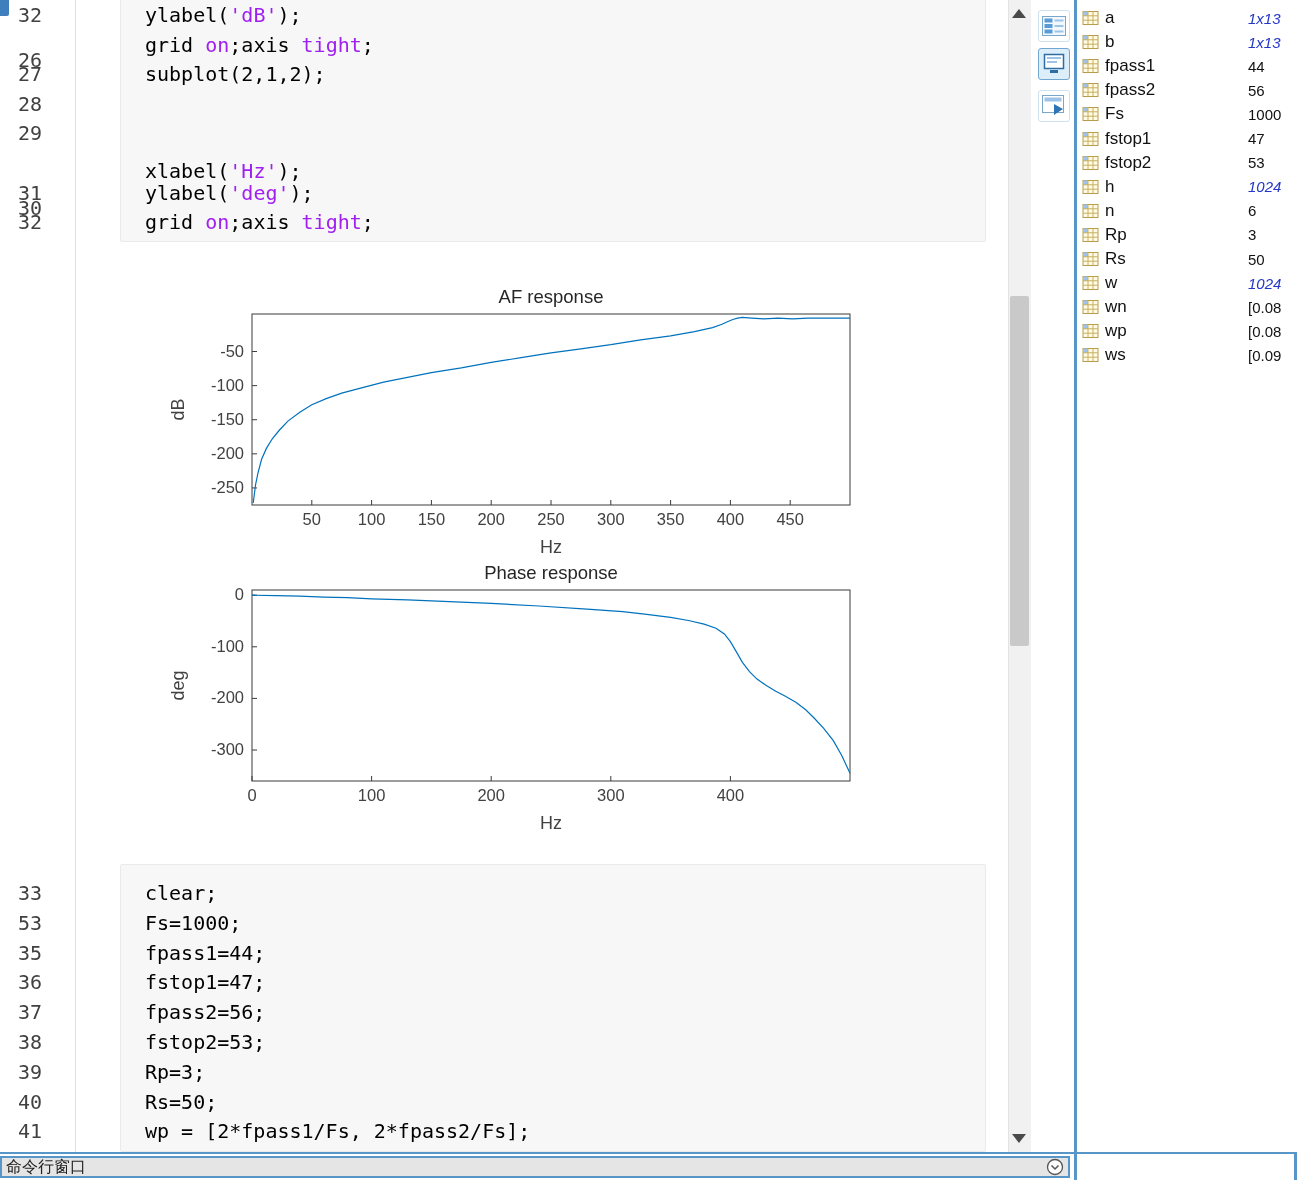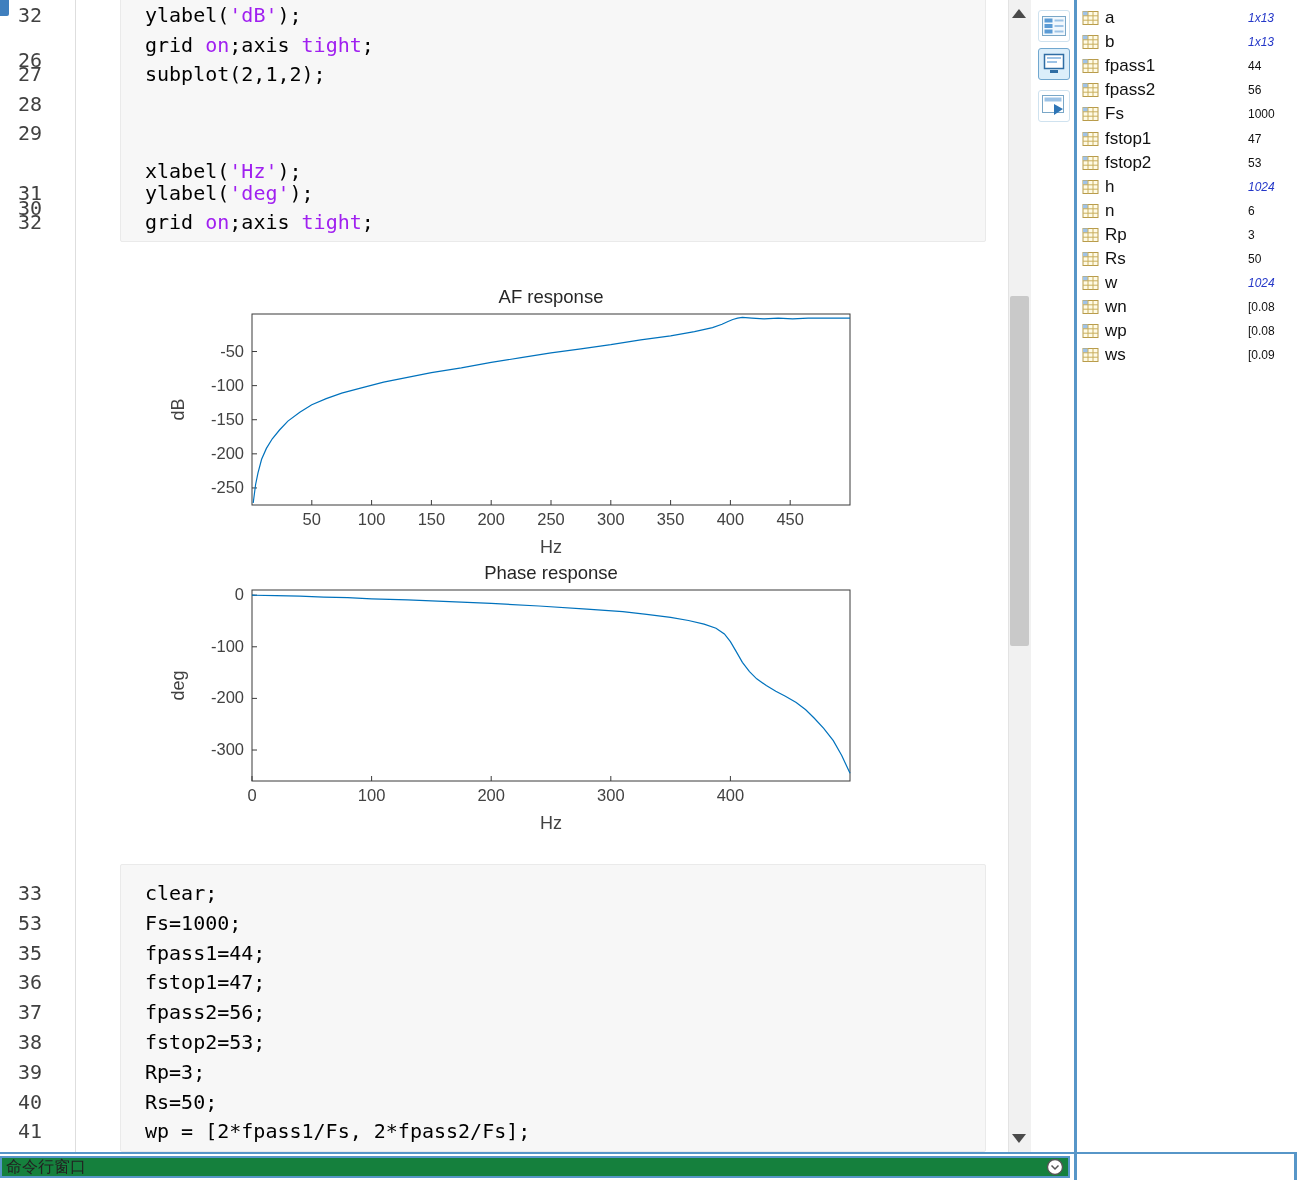--- a/index.html
+++ b/index.html
@@ -21,28 +21,28 @@
   .tri-up{position:absolute;left:1012px;top:9px;width:0;height:0;border-left:7px solid transparent;border-right:7px solid transparent;border-bottom:9px solid #4a4a4a;}
   .tri-down{position:absolute;left:1012px;top:1134px;width:0;height:0;border-left:7px solid transparent;border-right:7px solid transparent;border-top:9px solid #4a4a4a;}
   
   .mini-icon{position:absolute;left:1038px;width:30px;height:30px;display:flex;align-items:center;justify-content:center;border:1px solid #cfe2ef;border-radius:3px;background:#fff;}
   .mini-icon.selected{background:#dbeefa;border:1px solid #71a7cf;}
   
   #workspace{position:absolute;left:1080px;top:0;width:217px;height:1152px;background:#fff;overflow:hidden;}
   .ws-row{position:absolute;left:0;width:217px;height:24px;display:flex;align-items:center;cursor:default;}
   .ws-icon{margin-left:2px;flex:0 0 18px;height:16px;}
   .ws-name{margin-left:5px;width:143px;font-size:17px;color:#111;white-space:nowrap;overflow:hidden;}
-  .ws-val{font-size:12px;color:#111;white-space:nowrap;}
+  .ws-val{font-size:15px;color:#111;white-space:nowrap;}
   .ws-val.dim{color:#2437c8;font-style:italic;}
   
   .blue-vline{position:absolute;left:1074px;top:0;width:3px;height:1180px;background:#5796c8;}
   .blue-hline-left{position:absolute;left:0;top:1152px;width:1074px;height:2px;background:#5796c8;}
   .blue-hline-right{position:absolute;left:1077px;top:1152px;width:220px;height:2px;background:#5796c8;}
   .blue-vline-right{position:absolute;left:1294px;top:1152px;width:3px;height:28px;background:#5796c8;}
-  #command-bar{position:absolute;left:0;top:1156px;width:1070px;height:22px;background:#15803d;border:2px solid #5796c8;box-sizing:border-box;display:flex;align-items:center;justify-content:space-between;padding:0 4px;}
+  #command-bar{position:absolute;left:0;top:1156px;width:1070px;height:22px;background:#e5e5e5;border:2px solid #5796c8;box-sizing:border-box;display:flex;align-items:center;justify-content:space-between;padding:0 4px;}
   #command-bar .label{font-size:16px;color:#222;white-space:nowrap;}
   svg{display:block;}
 </style>
 </head>
 <body>
 
 <div id="editor-clip">
 
   <div class="section-marker"></div>
   <div class="gutter-line"></div>

